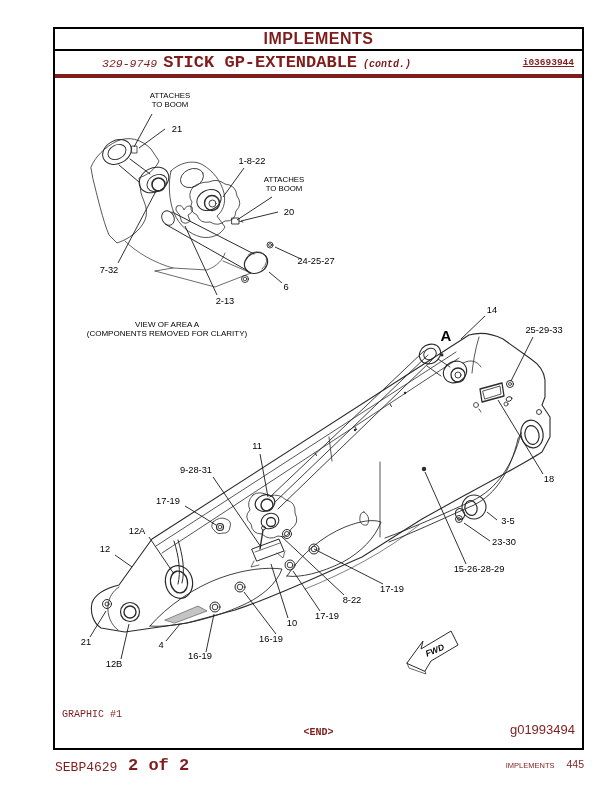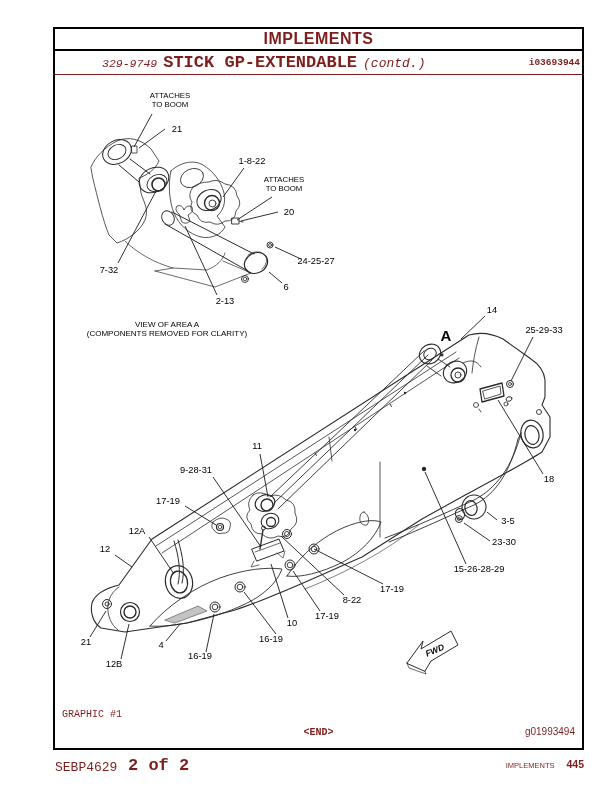--- a/index.html
+++ b/index.html
@@ -2,39 +2,39 @@
 <html><head>
 <meta charset="utf-8">
 <style>
   html,body{margin:0;padding:0;background:#ffffff;}
   .page{position:relative;width:612px;height:792px;background:#fff;overflow:hidden;
         font-family:"Liberation Sans",sans-serif;color:#7f1d1d;}
   .frame{position:absolute;left:53px;top:27px;width:531px;height:723px;
          border:2px solid #000;box-sizing:border-box;background:#fff;}
   .header-band{height:20px;border-bottom:2px solid #000;display:flex;align-items:center;justify-content:center;}
   .header-band .title{font-weight:bold;font-size:16px;letter-spacing:.5px;font-family:"Liberation Sans",sans-serif;}
-  .subtitle-row{height:23px;border-bottom:1px solid #7f1d1d;display:flex;align-items:center;
+  .subtitle-row{height:23px;border-bottom:4px solid #7f1d1d;display:flex;align-items:center;
                 font-family:"Liberation Mono",monospace;}
   .subtitle-left{padding-left:47px;display:flex;align-items:baseline;gap:6px;white-space:nowrap;}
   .part-number{font-style:italic;font-size:11.5px;}
   .part-name{font-weight:bold;font-size:17px;}
-  .contd{font-weight:normal;font-style:italic;font-size:13px;}
-  .doc-id{margin-left:auto;padding-right:2px;font-weight:bold;font-size:9.5px;}
+  .contd{font-weight:bold;font-style:italic;font-size:10px;}
+  .doc-id{margin-left:auto;padding-right:8px;font-weight:bold;font-size:9.5px;text-decoration:underline;}
   .graphic-wrap{position:absolute;left:0;top:46px;width:527px;height:650px;}
   .graphic-caption{position:absolute;left:0;right:0;bottom:10px;height:12px;padding:0 7px;
                    font-family:"Liberation Mono",monospace;font-size:10px;}
   .cap-left{position:absolute;left:7px;bottom:18px;margin-top:48px;}
   .cap-center{position:absolute;left:0;right:0;bottom:0;text-align:center;font-weight:bold;font-size:10px;}
-  .cap-right{position:absolute;right:7px;bottom:1px;font-family:"Liberation Sans",sans-serif;font-size:10px;}
+  .cap-right{position:absolute;right:7px;bottom:1px;font-family:"Liberation Sans",sans-serif;font-size:13px;}
   .page-footer{position:absolute;left:53px;top:756px;width:531px;height:16px;}
   .foot-manual{position:absolute;left:2px;top:4px;font-size:13px;font-family:"Liberation Mono",monospace;}
   .foot-pageof{position:absolute;left:75px;top:0;font-weight:bold;font-size:17px;font-family:"Liberation Mono",monospace;}
   .foot-right{position:absolute;right:0;top:2px;display:flex;align-items:baseline;gap:12px;}
   .foot-section{font-size:7.5px;}
-  .foot-page{font-weight:bold;font-size:10.5px;}
+  .foot-page{font-weight:normal;font-size:10.5px;}
   svg text{font-family:"Liberation Sans",sans-serif;fill:#000;}
 </style>
 </head>
 <body>
 
 <div class="page">
   <div class="frame">
 
     <div class="header-band">
       <span class="title">IMPLEMENTS</span>

